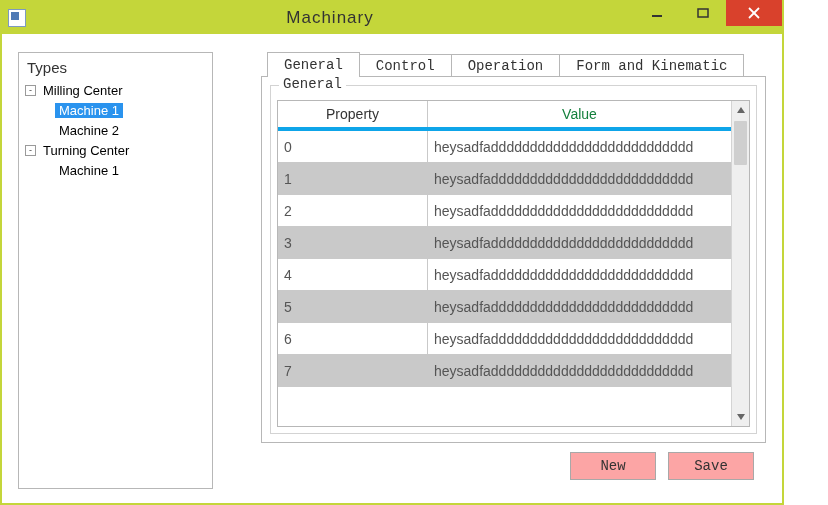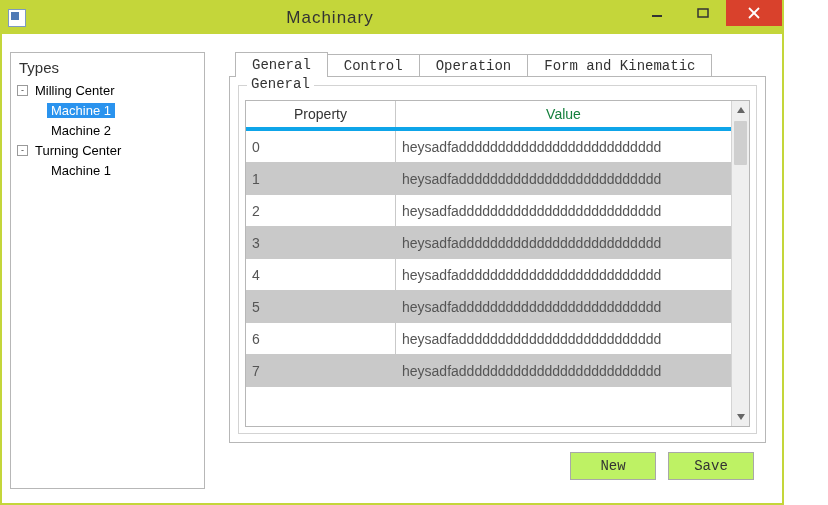--- a/index.html
+++ b/index.html
@@ -50,23 +50,23 @@
   .win-btn.min { width: 46px; }
   .win-btn.max { width: 46px; }
   .win-btn.close {
     width: 56px; height: 26px;
     background: #d9412c; color: #fff;
   }
   .win-btn svg { display: block; }
 
   .client {
     flex: 1;
-    padding: 18px 16px 14px 8px;
-    display: flex;
-    gap: 4px;
+    padding: 18px 16px 14px 16px;
+    display: flex;
+    gap: 28px;
     min-height: 0;
   }
   .tree-panel {
     width: 195px;
     border: 1px solid #b7b7b7;
     background: #fff;
     display: flex; flex-direction: column;
     overflow: hidden;
   }
   .tree-title {
@@ -261,21 +261,21 @@
     height: 46px;
     display: flex;
     justify-content: flex-end;
     align-items: center;
     gap: 12px;
     padding-right: 12px;
   }
   .btn {
     width: 86px; height: 28px;
     border: 1px solid #a8a8a8;
-    background: #bef264;
+    background: #fca5a5;
     font-size: 14px;
     font-family: "Courier New", monospace;
     color: #333;
     display: flex; align-items: center; justify-content: center;
   }
 </style>
 </head>
 <body>
 
 <div class="window">

